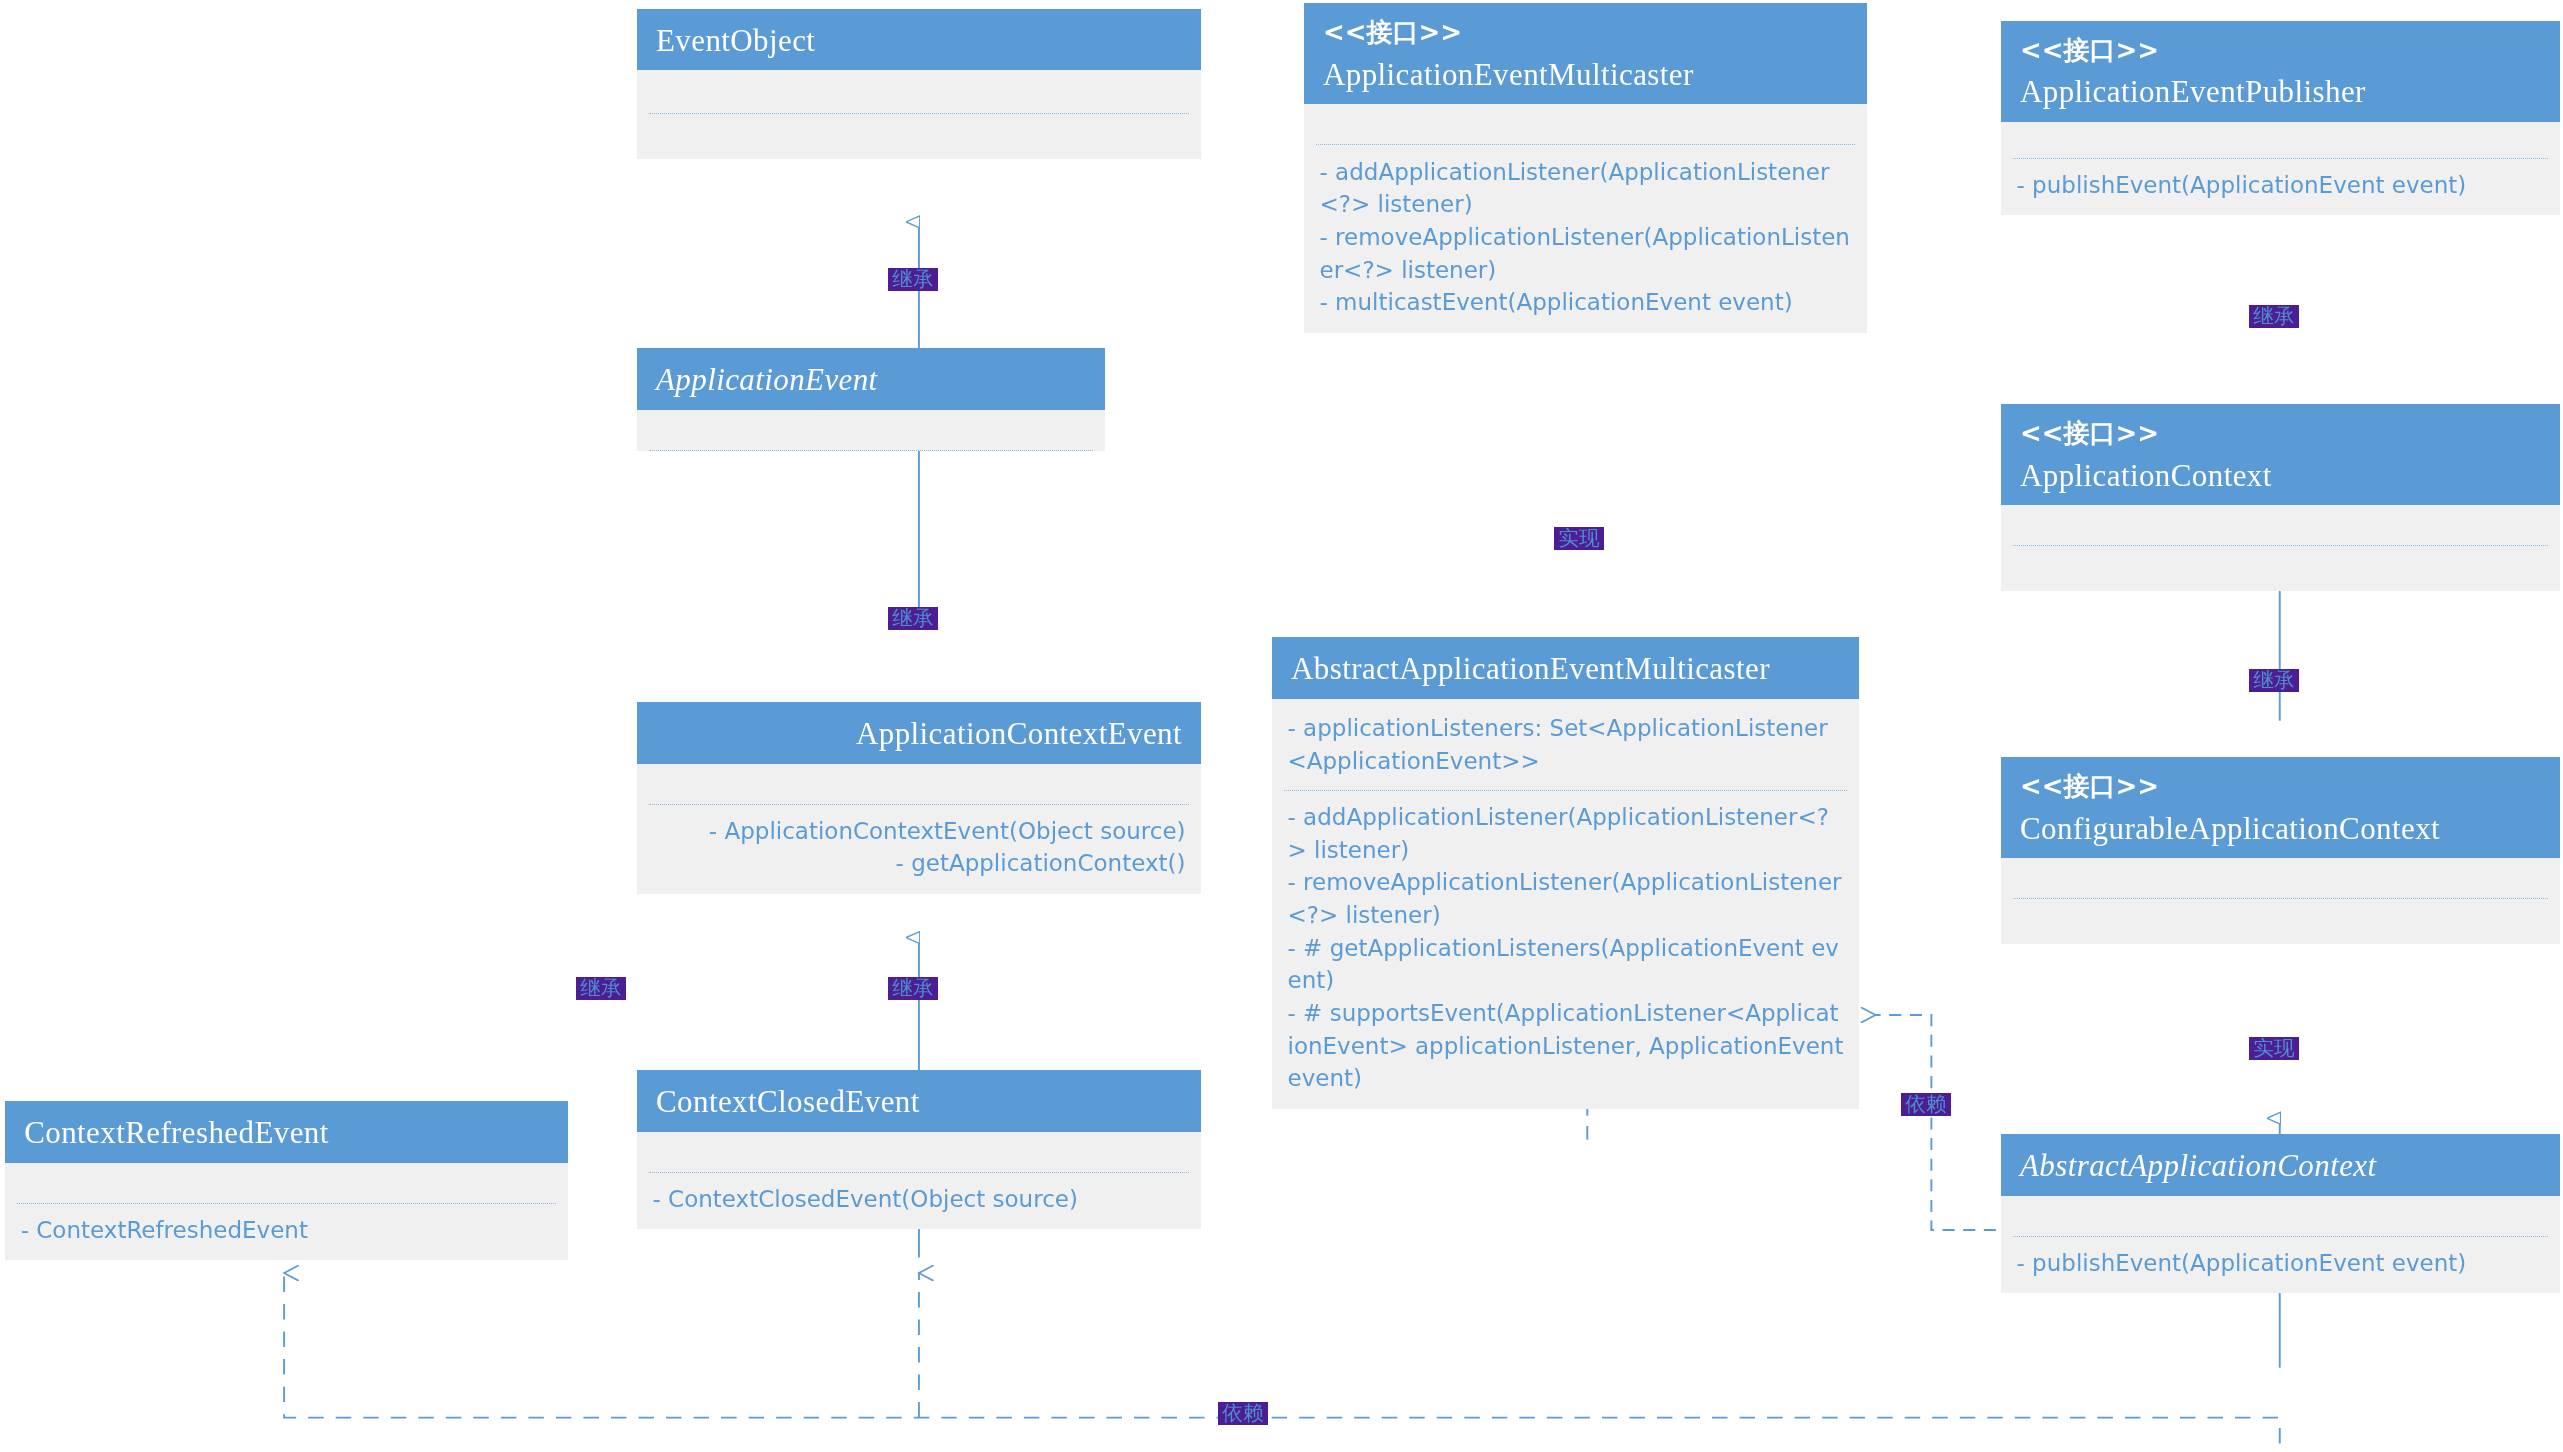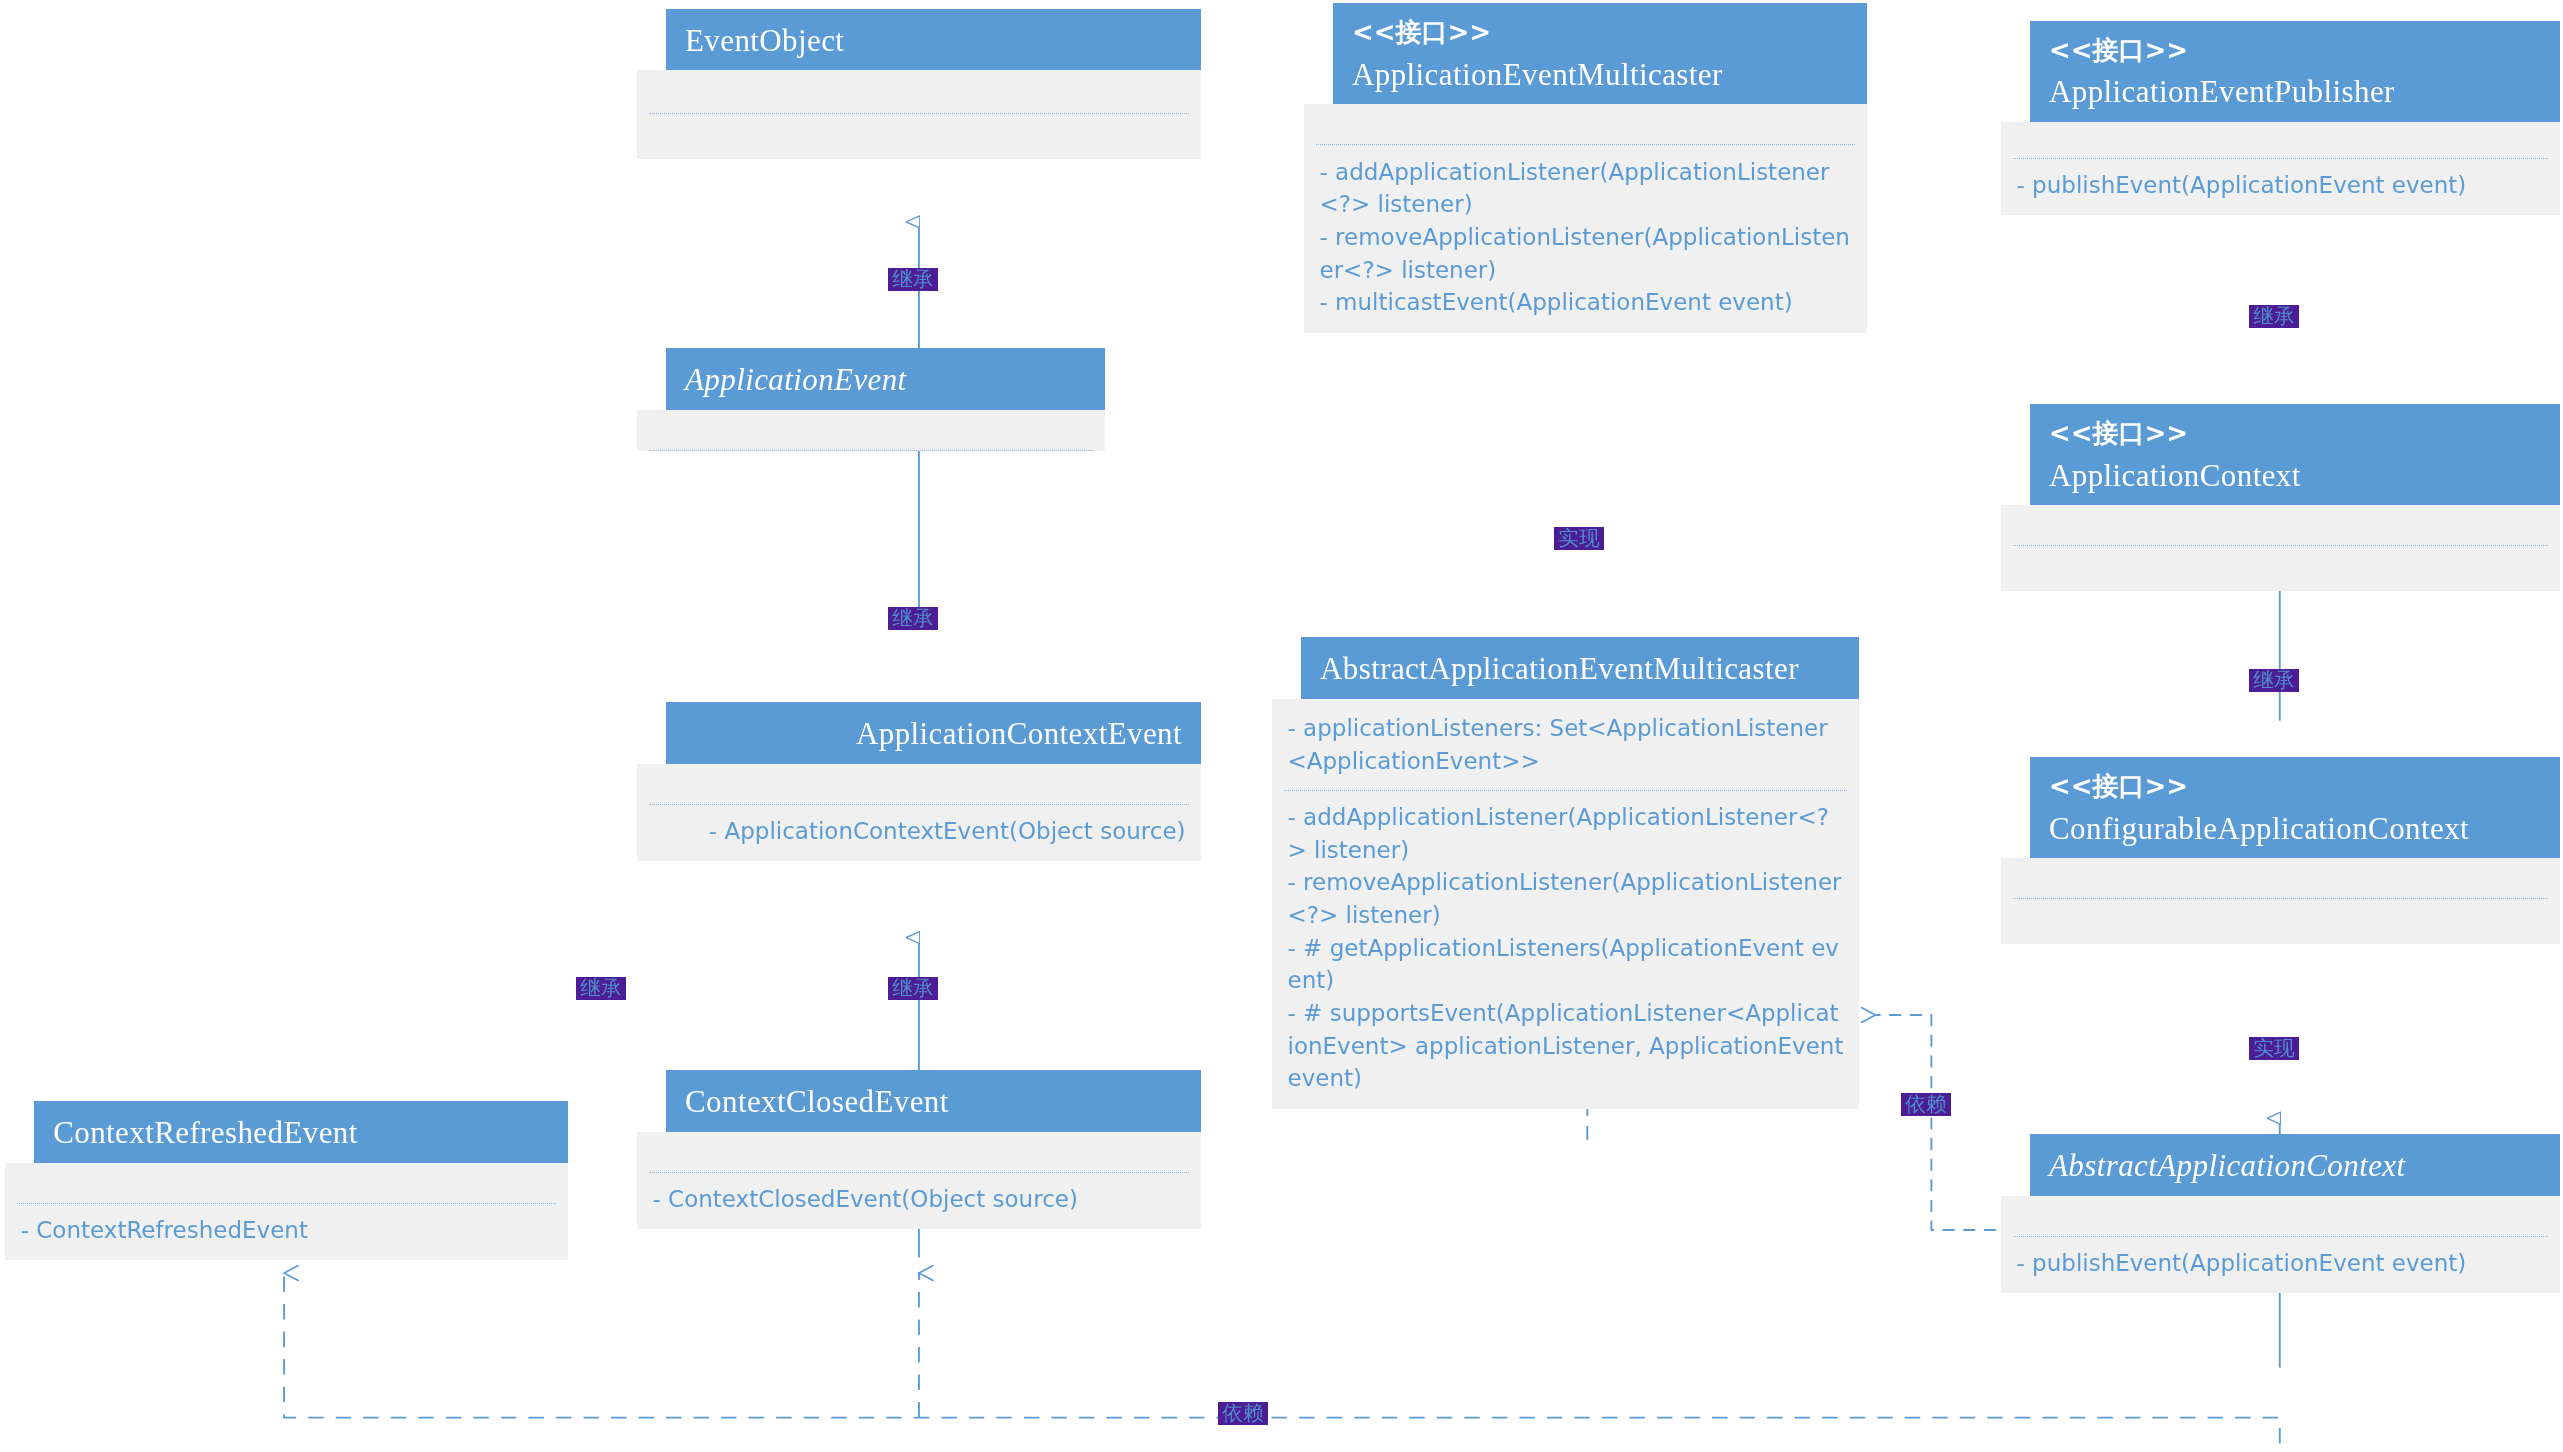--- a/index.html
+++ b/index.html
@@ -10,21 +10,21 @@
   }
   #canvas{position:absolute;left:0;top:0;width:2563px;height:1452px;}
   svg.edges{position:absolute;left:0;top:0;width:2563px;height:1452px;pointer-events:none;}
 
   .uml-class{position:absolute;box-sizing:border-box;}
   .uml-header{
     background:#5B9BD5;color:#ffffff;box-sizing:border-box;
     padding:12px 19px 8.6px 19px;
     font-family:"Liberation Serif", serif;
     font-size:31px;line-height:1.32;letter-spacing:0.4px;
-    display:flex;flex-direction:column;justify-content:center;margin-left:29px;
+    display:flex;flex-direction:column;justify-content:center;
   }
   .uml-header .stereo{
     font-family:"DejaVu Sans", sans-serif;
     font-size:26px;font-weight:bold;letter-spacing:0px;margin-bottom:5.2px;
   }
   .uml-header .cname{display:block;word-break:break-all;}
   .uml-header.italic .cname{font-style:italic;}
 
   .uml-body{
     background:#F0F0F0;box-sizing:border-box;
@@ -106,20 +106,21 @@
 
   <div class="uml-class" style="left:637px;top:702px;width:564px;text-align:right;">
     <div class="uml-header">
       <span class="cname">ApplicationContextEvent</span>
     </div>
     <div class="uml-body">
       <div class="uml-attrs" style="height:40px;"></div>
       <div class="uml-divider"></div>
       <div class="uml-ops">
         <span class="mline">- ApplicationContextEvent(Object source)</span>
+        <span class="mline">- getApplicationContext()</span>
       </div>
     </div>
   </div>
 
   <div class="uml-class" style="left:5.2px;top:1101px;width:563px;">
     <div class="uml-header">
       <span class="cname">ContextRefreshedEvent</span>
     </div>
     <div class="uml-body">
       <div class="uml-attrs" style="height:40px;"></div>

